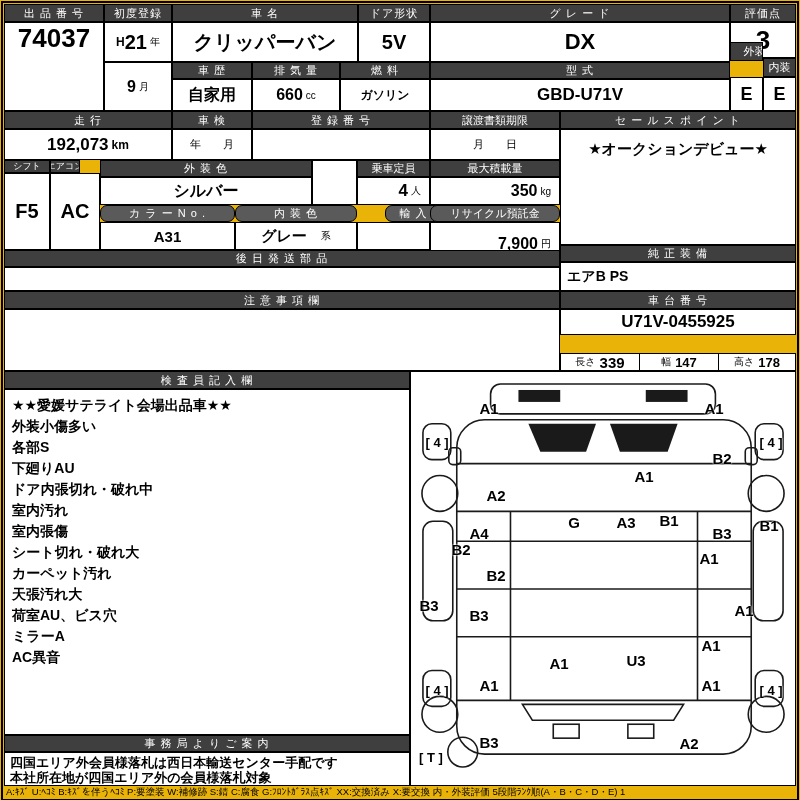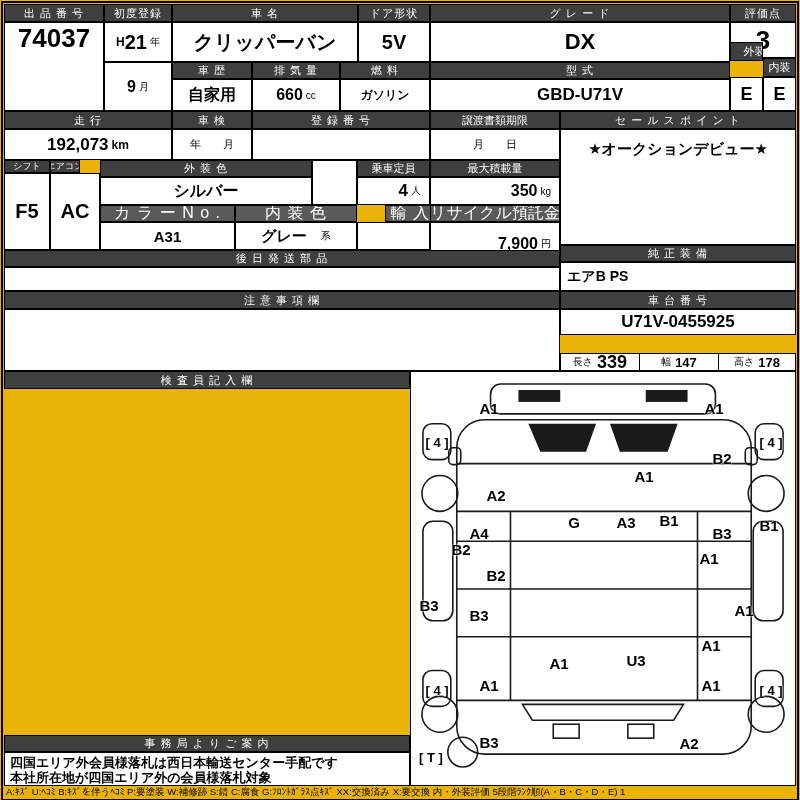--- a/index.html
+++ b/index.html
@@ -2,21 +2,21 @@
 <html><head>
 <meta charset="utf-8">
 <style>
   html,body{margin:0;padding:0;background:#fff;}
   .page{position:relative;width:800px;height:800px;background:#eab308;
         font-family:"Liberation Sans","DejaVu Sans",sans-serif;color:#000;overflow:hidden;}
   .outer{position:absolute;left:1px;top:1px;width:794px;height:796px;border:2px solid #000;}
   .c{position:absolute;box-sizing:border-box;border:1px solid #000;background:#fff;
      display:flex;align-items:center;justify-content:center;white-space:nowrap;overflow:hidden;}
   .h{background:#3f3f3f;color:#fff;font-size:11px;letter-spacing:1px;}
-  .h2{background:#5a5a5a;color:#fff;font-size:16px;letter-spacing:1px;}
+  .h2{background:#5a5a5a;color:#fff;font-size:11px;letter-spacing:1px;border-radius:7px;}
   .b{font-weight:bold;}
   .sm{font-size:10px;font-weight:normal;margin-left:3px;}
   .topalign{align-items:flex-start;}
   .leftalign{justify-content:flex-start;padding-left:6px;}
   .rightalign{justify-content:flex-end;padding-right:8px;}
   .lines{display:block;padding:5px 7px;font-size:14px;font-weight:600;line-height:21px;}
   .lines div{white-space:nowrap;}
   .diagram{position:absolute;box-sizing:border-box;border:1px solid #000;background:#fff;}
   .diagram svg{position:absolute;left:0;top:0;width:100%;height:100%;}
   .diagram svg *{fill:none;stroke:#1a1a1a;stroke-width:1.6;}
@@ -144,32 +144,47 @@
 
   <div class="c h" style="left:4px;top:291px;width:556px;height:18px;">注 意 事 項 欄</div>
   <div class="c" style="left:4px;top:309px;width:556px;height:62px;"></div>
 
   <div class="c h" style="left:560px;top:291px;width:236px;height:18px;">車 台 番 号</div>
   <div class="c b" style="left:560px;top:309px;width:236px;height:26px;font-size:17px;">U71V-0455925</div>
 
   <div class="c h" style="left:560px;top:335px;width:236px;height:18px;margin-top:35px;">諸 元</div>
   <div class="c" style="left:560px;top:353px;width:80px;height:18px;">
     <span class="sm" style="margin:0 4px 0 0;">長さ</span>
-    <span class="b" style="font-size:18px;">339</span>
+    <span class="b" style="font-size:15px;">339</span>
   </div>
   <div class="c" style="left:639px;top:353px;width:80px;height:18px;">
     <span class="sm" style="margin:0 4px 0 0;">幅</span>
     <span class="b" style="font-size:13px;">147</span>
   </div>
   <div class="c" style="left:718px;top:353px;width:78px;height:18px;">
     <span class="sm" style="margin:0 4px 0 0;">高さ</span>
     <span class="b" style="font-size:13px;">178</span>
   </div>
 
   <div class="c h" style="left:4px;top:371px;width:406px;height:18px;">検 査 員 記 入 欄</div>
+  <div class="c lines topalign leftalign" style="left:4px;top:389px;width:406px;height:346px;">
+    <div>★★愛媛サテライト会場出品車★★</div>
+    <div>外装小傷多い</div>
+    <div>各部S</div>
+    <div>下廻りAU</div>
+    <div>ドア内張切れ・破れ中</div>
+    <div>室内汚れ</div>
+    <div>室内張傷</div>
+    <div>シート切れ・破れ大</div>
+    <div>カーペット汚れ</div>
+    <div>天張汚れ大</div>
+    <div>荷室AU、ビス穴</div>
+    <div>ミラーA</div>
+    <div>AC異音</div>
+  </div>
 
   <div class="diagram" style="left:410px;top:371px;width:386px;height:415px;">
     <svg viewBox="0 0 386 415">
 
       <rect x="80" y="12" width="226" height="30" rx="10"></rect>
       <rect class="dark" x="108" y="18" width="42" height="12"></rect>
       <rect class="dark" x="236" y="18" width="42" height="12"></rect>
 
       <rect x="46" y="48" width="296" height="336" rx="28"></rect>
 

